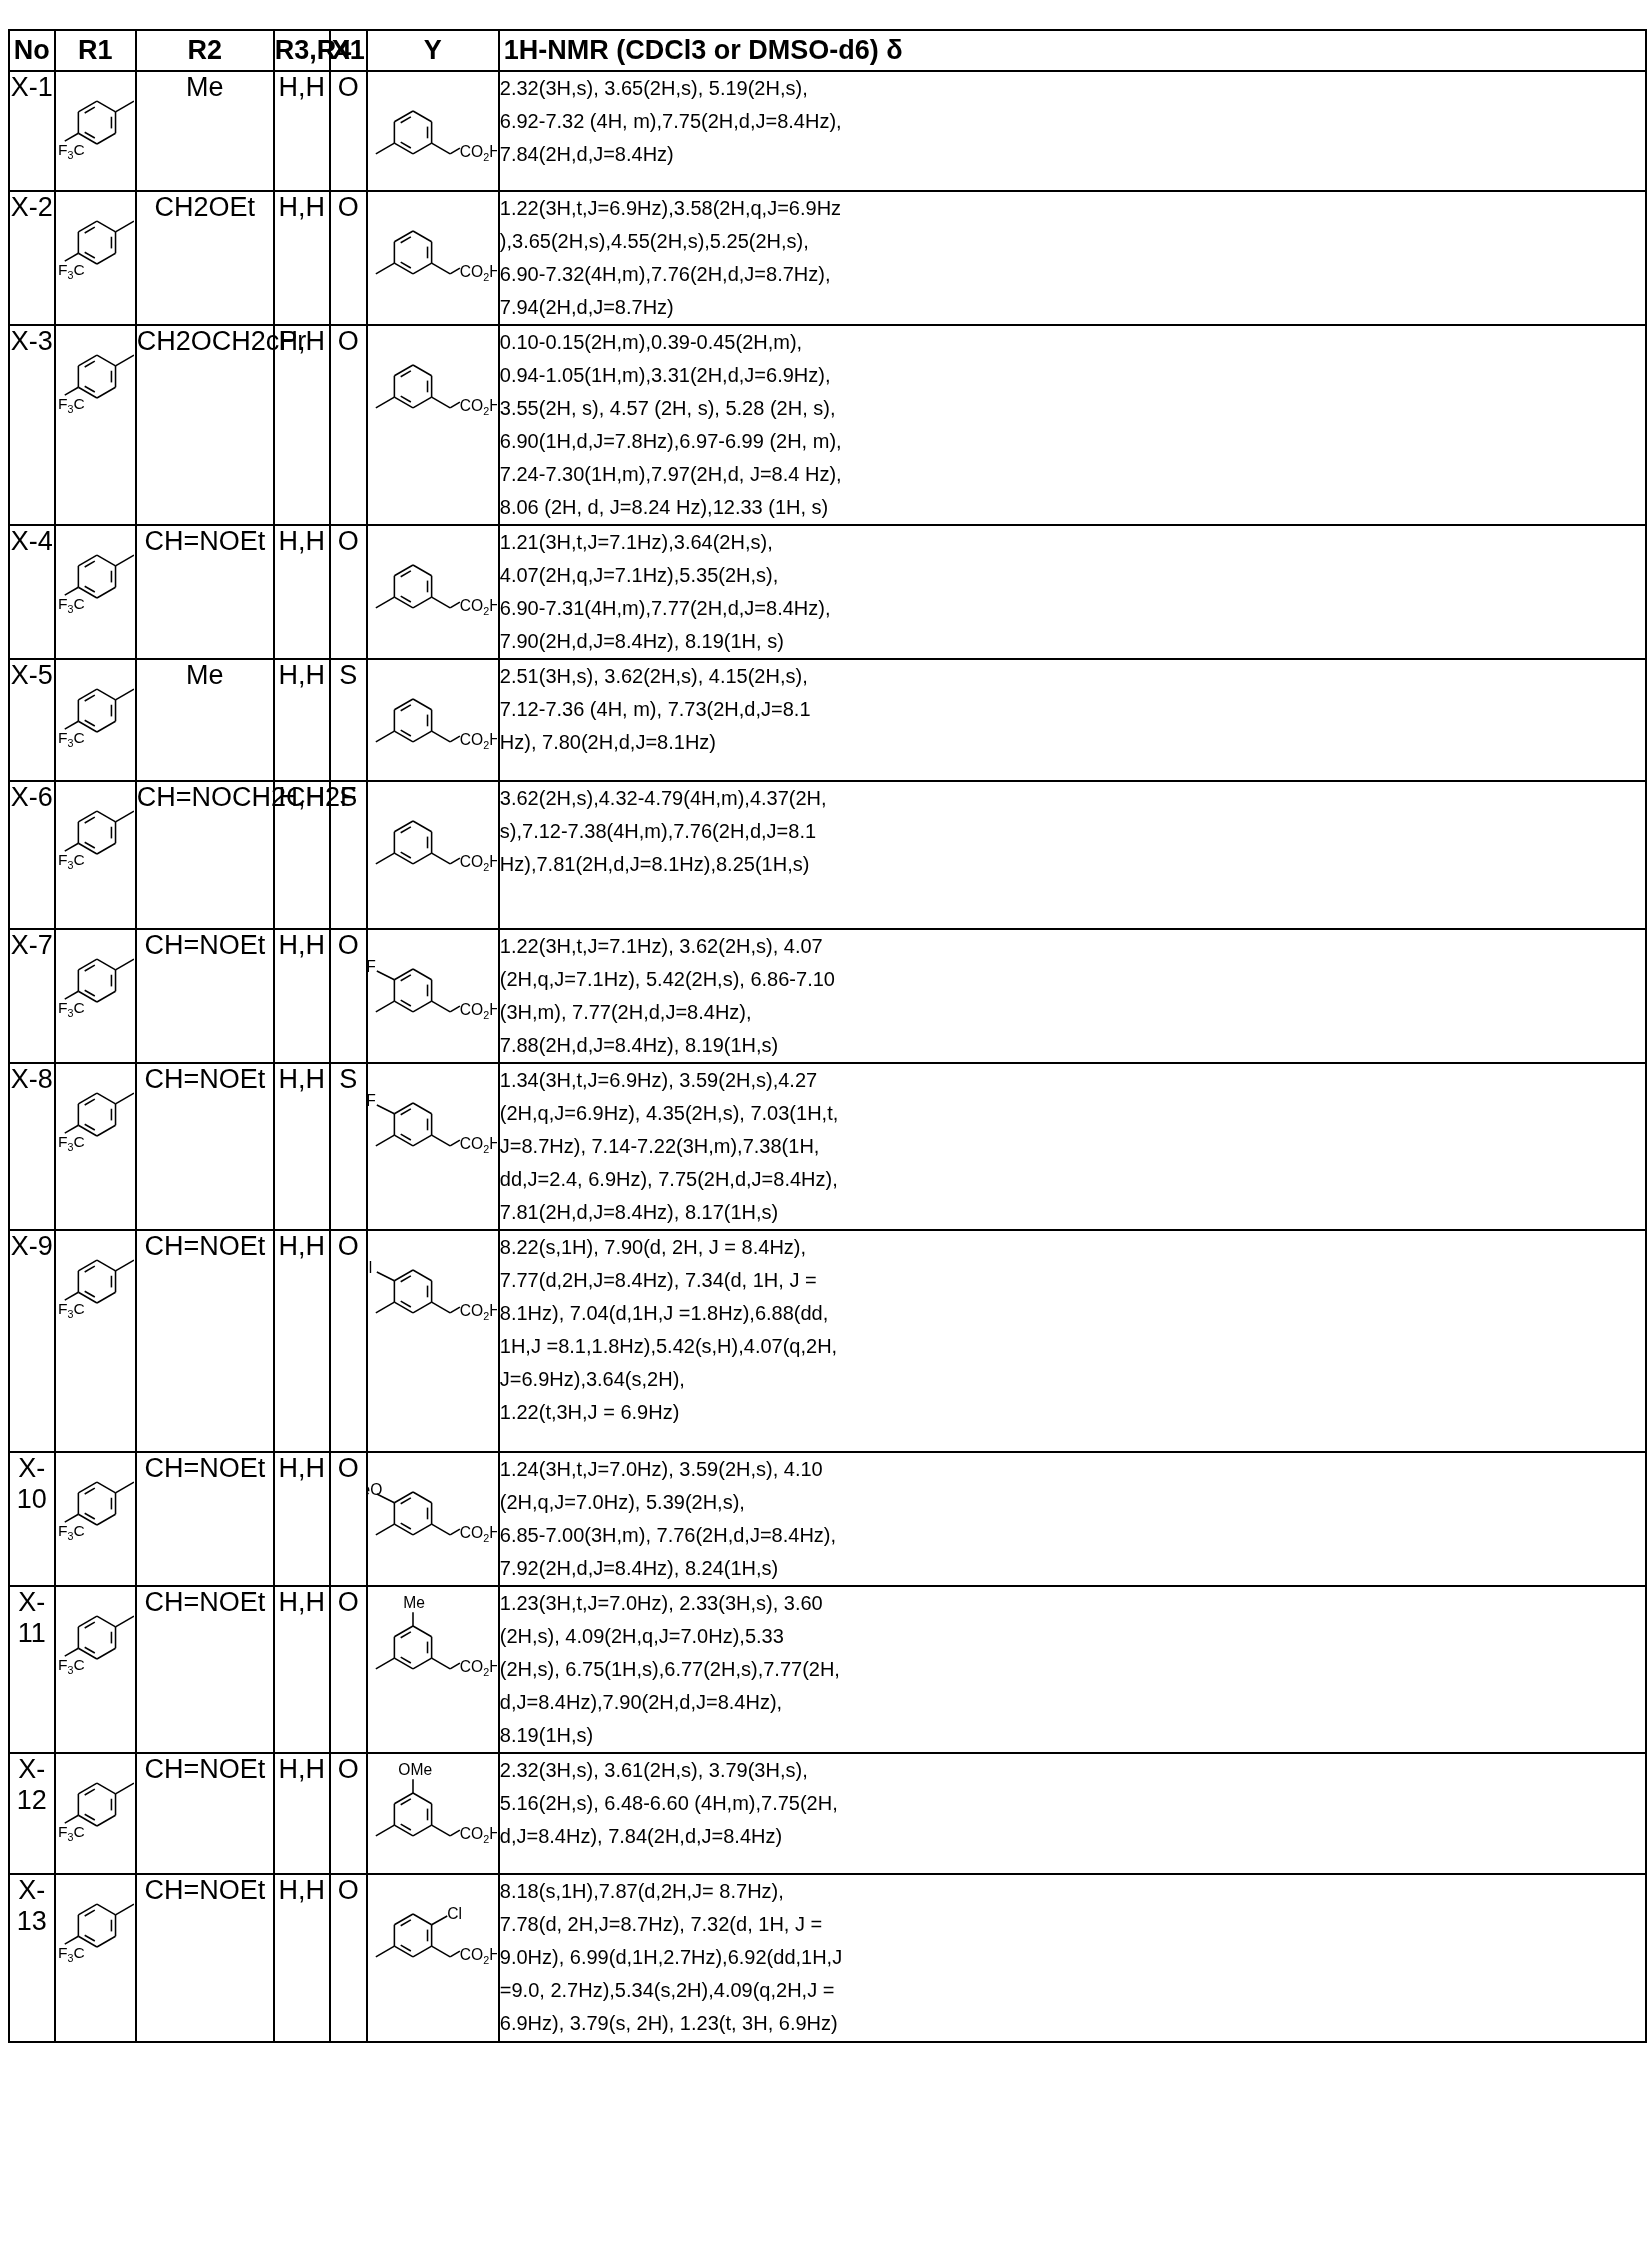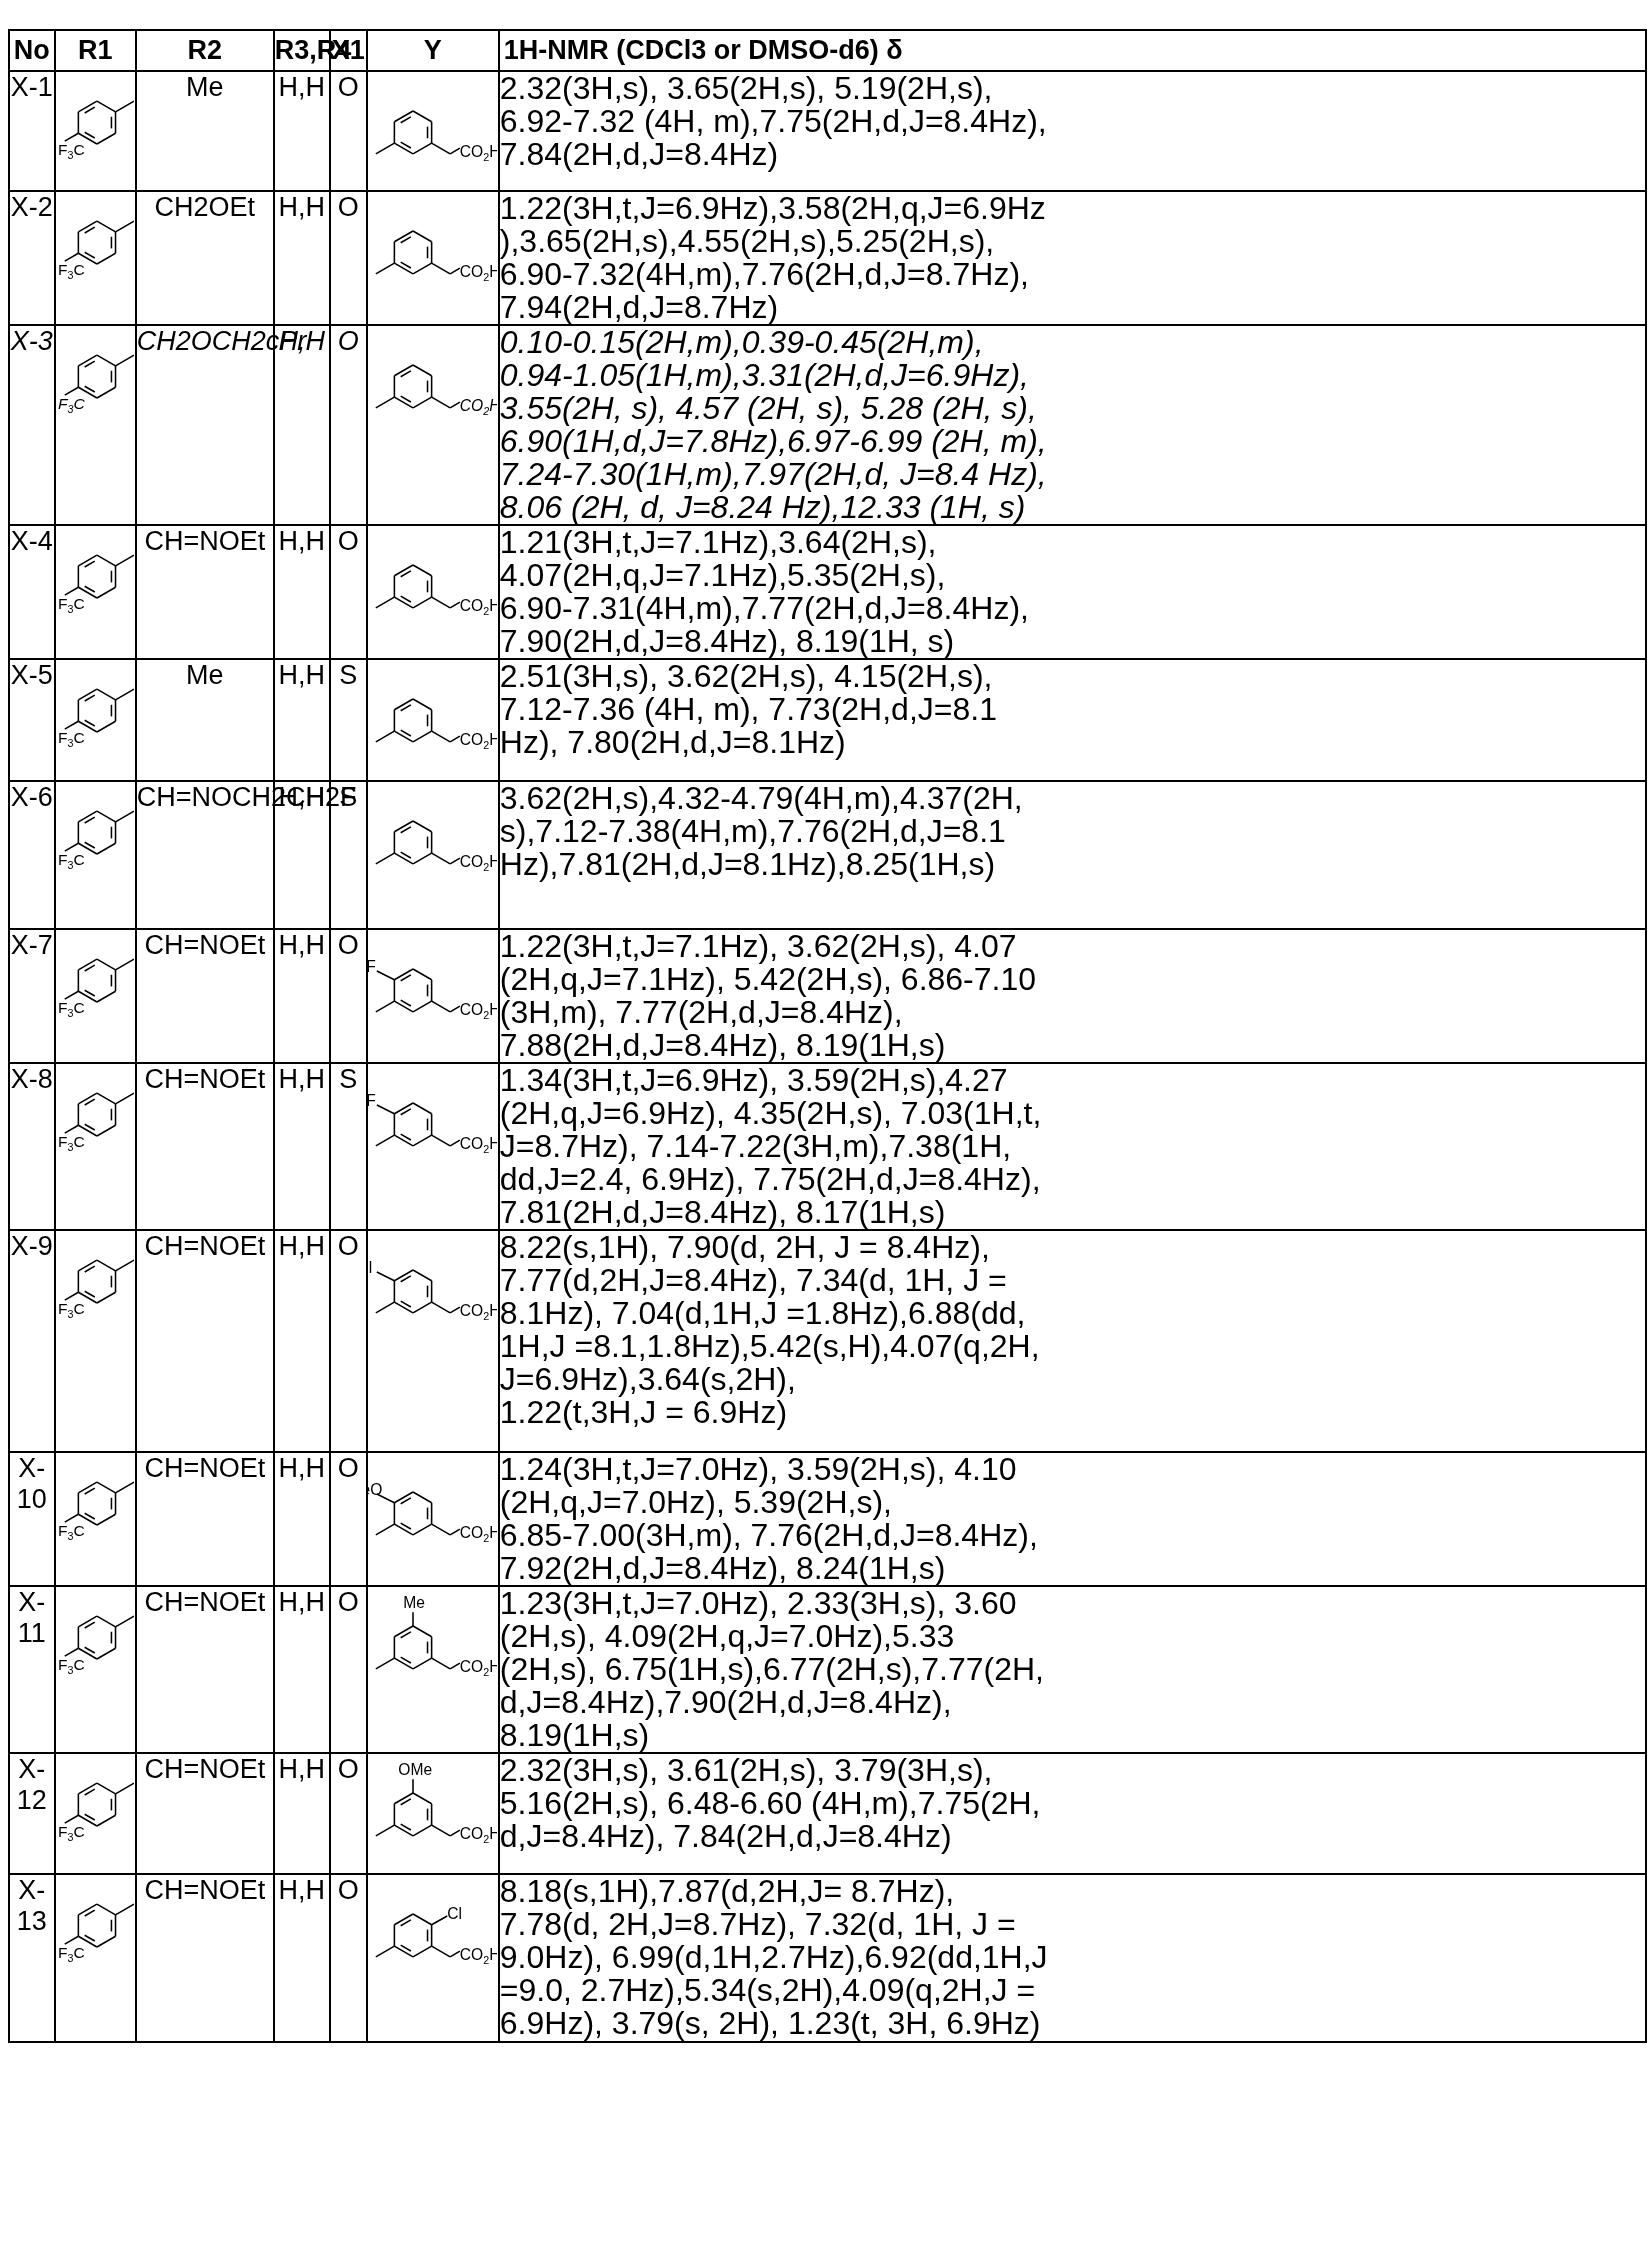--- a/index.html
+++ b/index.html
@@ -10,21 +10,21 @@
     }
     table.nmr td, table.nmr th {
       border: 2px solid #000; padding: 0; vertical-align: top;
       font-weight: normal;
     }
     table.nmr th { height: 39px; font-size: 27px; text-align: center; vertical-align: middle; font-weight: bold; }
     th.col-nmr { text-align: left !important; padding-left: 3.9px !important; }
     td.no { font-size: 27px; text-align: center; padding-top: 3.9px; }
     td.center { font-size: 27px; text-align: center; vertical-align: middle; }
     td.struct { vertical-align: middle; text-align: center; }
-    td.nmrtext { font-size: 32px; line-height: 33px; padding: 2px 3.9px 2px 5.9px; white-space: pre-line; }
+    td.nmrtext { font-size: 20px; line-height: 33px; padding: 2px 3.9px 2px 5.9px; white-space: pre-line; }
     svg { display: block; margin: 0 auto; }
     svg text { font-family: "Liberation Sans", sans-serif; }
   </style>
 </head>
 <body>
 
 <table class="nmr">
   <colgroup>
     <col style="width:46px">
     <col style="width:81px">
@@ -124,21 +124,21 @@
             <line x1="65.1" y1="73.0" x2="84.1" y2="84.0" stroke="#000" stroke-width="1.6"></line>
             <line x1="84.1" y1="84.0" x2="94.1" y2="78.0" stroke="#000" stroke-width="1.6"></line>
             <text x="94.05255888325765" y="87.00000000000001" font-size="16">CO<tspan font-size="11" dy="4">2</tspan><tspan dy="-4">H</tspan></text>
           </svg>
         </td>
     <td class="nmrtext">1.22(3H,t,J=6.9Hz),3.58(2H,q,J=6.9Hz
 ),3.65(2H,s),4.55(2H,s),5.25(2H,s),
 6.90-7.32(4H,m),7.76(2H,d,J=8.7Hz),
 7.94(2H,d,J=8.7Hz)</td>
   </tr>
-      <tr style="height: 178px; font-style: italic;">
+      <tr style="height: 178px;">
     <td class="no">X-3</td>
     <td class="struct">
           <svg width="78" height="107" viewBox="0 0 80 110">
             <line x1="42.0" y1="30.0" x2="22.9" y2="41.0" stroke="#000" stroke-width="1.6"></line>
             <line x1="22.9" y1="41.0" x2="22.9" y2="63.0" stroke="#000" stroke-width="1.6"></line>
             <line x1="22.9" y1="63.0" x2="42.0" y2="74.0" stroke="#000" stroke-width="1.6"></line>
             <line x1="42.0" y1="74.0" x2="61.1" y2="63.0" stroke="#000" stroke-width="1.6"></line>
             <line x1="61.1" y1="63.0" x2="61.1" y2="41.0" stroke="#000" stroke-width="1.6"></line>
             <line x1="61.1" y1="41.0" x2="42.0" y2="30.0" stroke="#000" stroke-width="1.6"></line>
             <line x1="39.8" y1="36.1" x2="29.4" y2="42.1" stroke="#000" stroke-width="1.6"></line>

